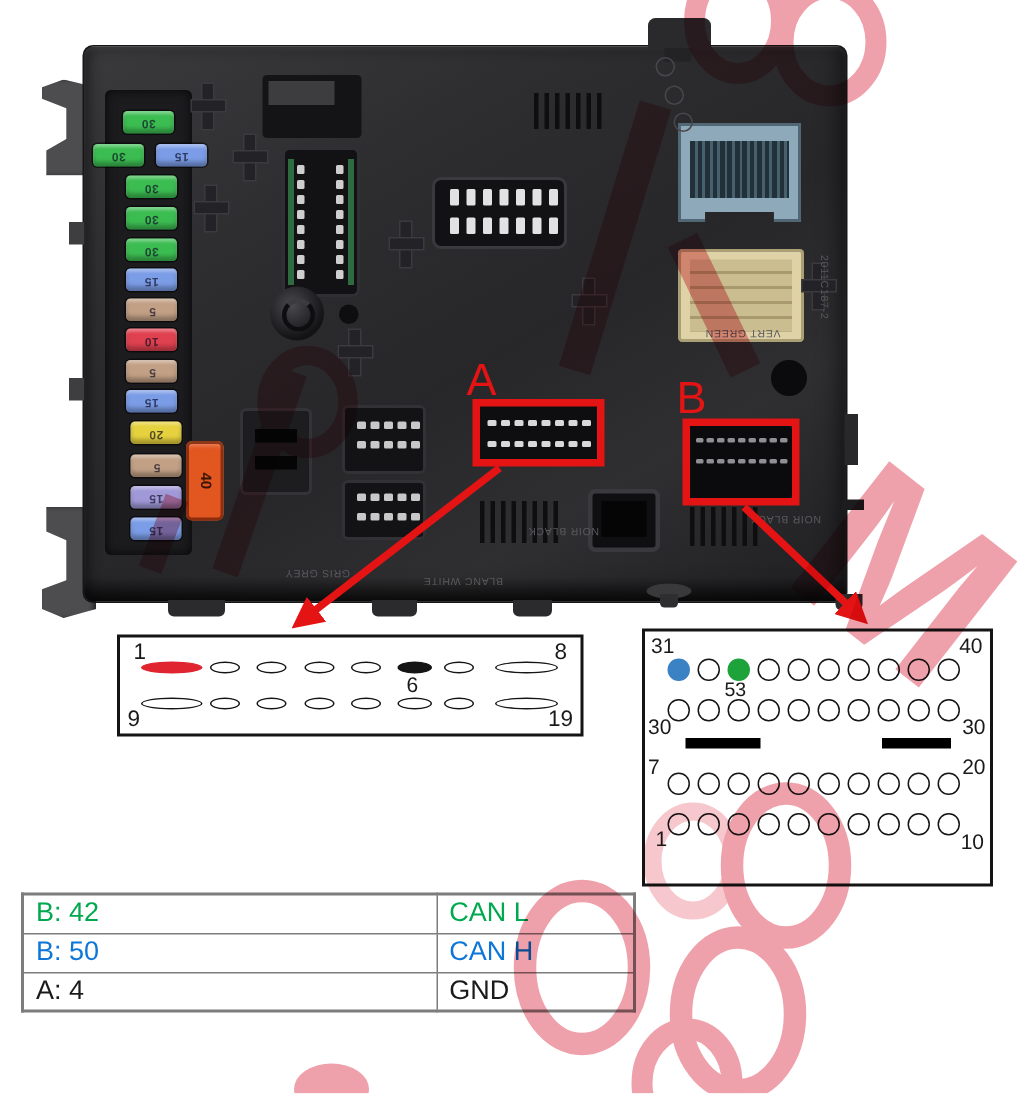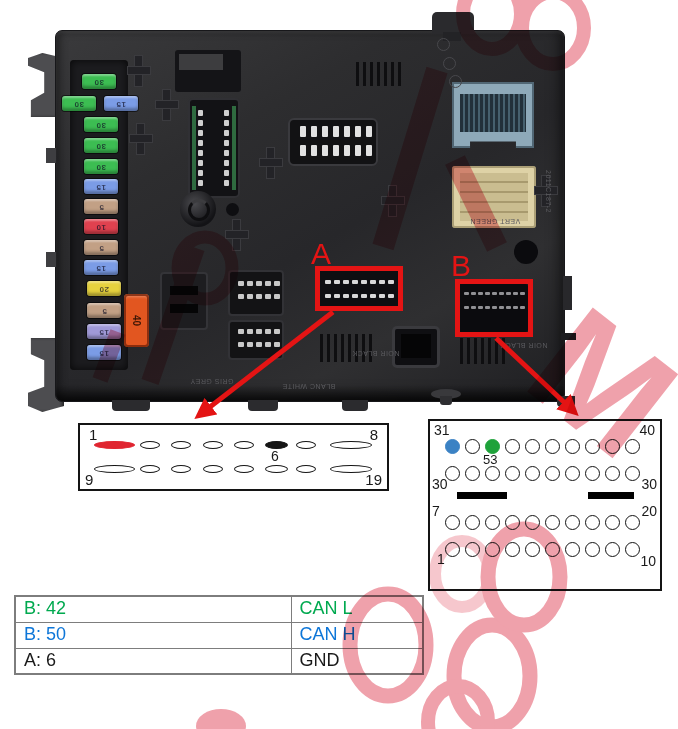--- a/index.html
+++ b/index.html
@@ -448,21 +448,21 @@
       <tbody>
         <tr>
           <td style="color: rgb(0, 169, 79);">B: 42</td>
           <td style="color: rgb(0, 169, 79);">CAN L</td>
         </tr>
         <tr>
           <td style="color: rgb(13, 118, 216);">B: 50</td>
           <td style="color: rgb(13, 118, 216);">CAN H</td>
         </tr>
         <tr>
-          <td style="color: rgb(26, 26, 26);">A: 6</td>
+          <td style="color: rgb(26, 26, 26);">A: 4</td>
           <td style="color: rgb(26, 26, 26);">GND</td>
         </tr>
       </tbody>
     </table>
 
   <svg class="overlay" width="678" height="729">
     <defs>
       <marker id="arrowhead" viewBox="0 0 10 10" refX="3" refY="5" markerWidth="4.2" markerHeight="4.2" orient="auto">
         <path d="M0,0 L10,5 L0,10 Z" fill="#e41414" id="arrowhead-path"></path>
       </marker>

